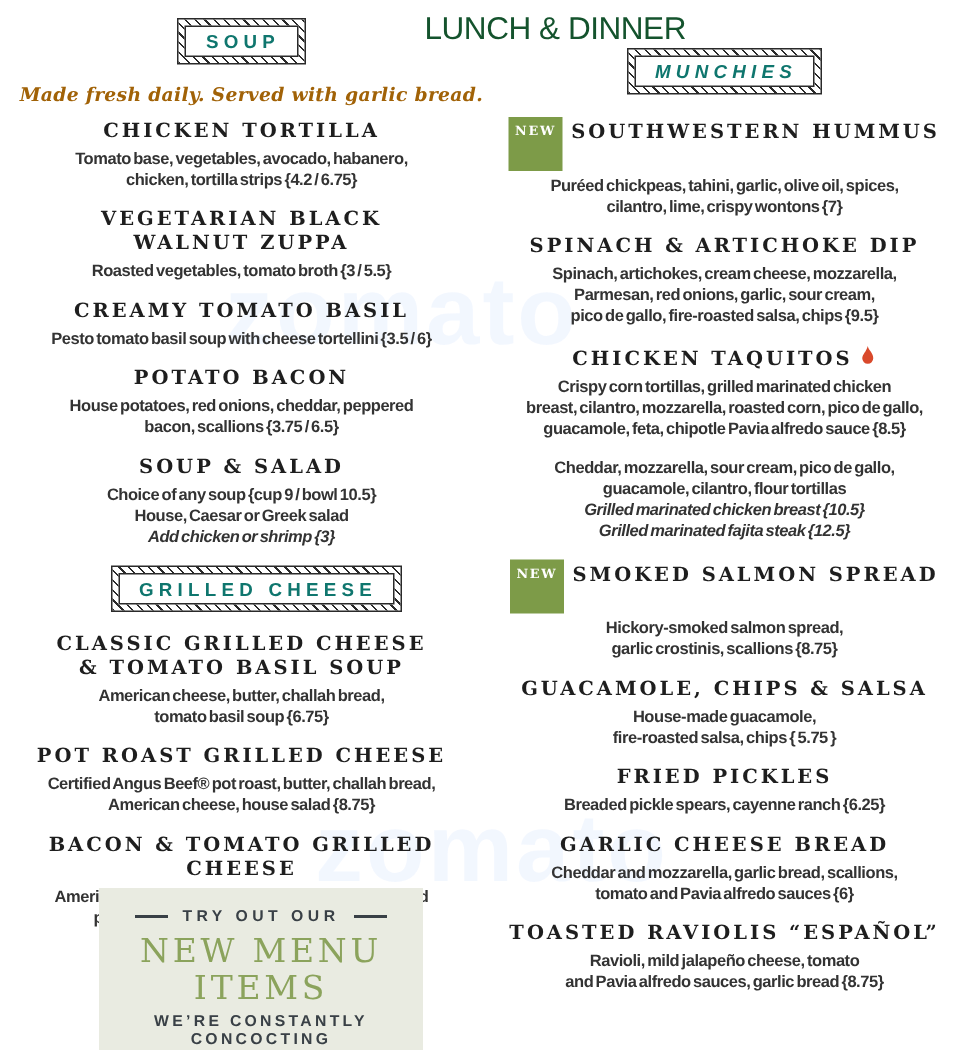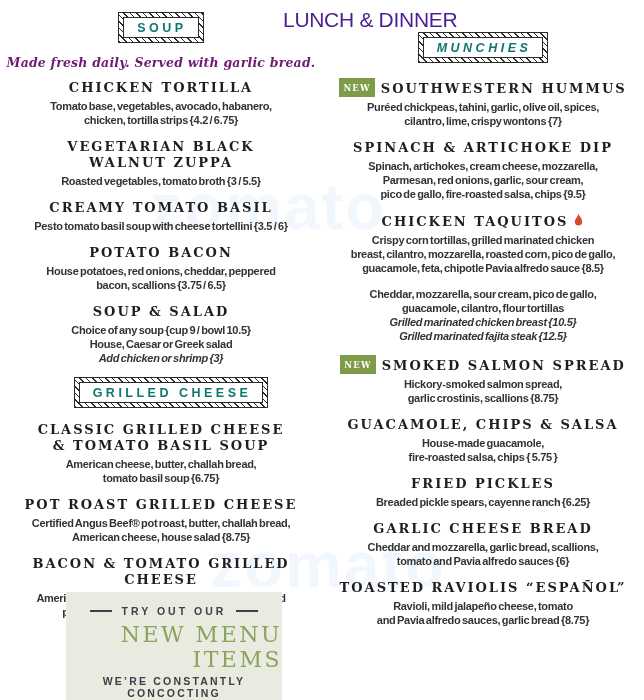--- a/index.html
+++ b/index.html
@@ -5,82 +5,82 @@
   html,body { margin:0; padding:0; background:#ffffff; }
   .page {
     position:relative; width:644px; height:700px; background:#fff;
     overflow:hidden; font-family:"Liberation Sans", sans-serif; color:#2b2b2b;
   }
   .col-left  { position:absolute; left:0;   top:0; width:322px; }
   .col-right { position:absolute; left:322px; top:0; width:322px; }
 
   .page-title {
     position:absolute; left:283px; top:8px;
-    font-size:21px; font-weight:400; letter-spacing:-0.3px; color:#4c1d95;
+    font-size:21px; font-weight:400; letter-spacing:-0.3px; color:#14532d;
   }
 
   
   .boxwrap { display:flex; justify-content:center; }
   .hatch {
     display:inline-block; border:1.5px solid #2a2a2a; padding:4px;
     background: repeating-linear-gradient(45deg,#2a2a2a 0 1.1px,#ffffff 1.1px 4.6px);
   }
   .hatch-inner {
     display:block; border:1.5px solid #2a2a2a; background:#fff;
     padding:3px 11px 2px 13px;
     font-size:12.5px; font-weight:700; letter-spacing:3.5px; color:#0f766e;
   }
   .soup-box   { margin-top:12px; }
   .gc-box     { margin:8px 0 14px;padding-left:20px; }
   .mun-box    { margin-top:32px; margin-bottom:4px;font-style:italic; }
 
   .tagline {
-    margin:12px 0 10px; text-align:center;
+    margin:12px 0 10px; text-align:right;
     font-family:"DejaVu Serif", serif; font-style:italic; font-weight:700;
-    font-size:12.5px; color:#701a75; letter-spacing:0.2px;
+    font-size:12.5px; color:#a16207; letter-spacing:0.2px;
   }
 
   .mi { margin:0 0 12px; text-align:center; }
   .mi h3 {
     margin:0 0 3px; font-family:"DejaVu Serif", serif; font-weight:700;
     font-size:13px; line-height:16px; letter-spacing:2px; color:#1e1e1e;
     white-space:pre-line;
   }
   .desc, .note, .variant {
     margin:0; font-size:11px; font-weight:700; line-height:14px;
     letter-spacing:-0.3px; word-spacing:-1.2px; color:#333;
     white-space:pre-line;
   }
   .note, .variant { font-style:italic; }
 
   .new-badge {
     display:inline-block; background:#7d9b48; color:#fff;
     font-size:8.5px; font-weight:700; letter-spacing:1.2px;
-    padding:2px 4px 1px; margin-right:6px; vertical-align:2px;
+    padding:2px 4px 18px; margin-right:6px; vertical-align:2px;
   }
   .flame { display:inline-block; margin-left:5px; vertical-align:-1px; }
   .flame svg { display:block; }
 
   .mun-first { margin-top:15px; }
 
   
   .promo {
     position:absolute; left:66px; top:592px; width:216px; height:108px;
     background:#e9ebe1; text-align:center; color:#394046;
   }
   .promo-kicker {
     margin-top:13px; display:flex; align-items:center; justify-content:center; gap:10px;
     font-size:10.5px; font-weight:700; letter-spacing:3px;
   }
   .promo-kicker::before, .promo-kicker::after {
     content:""; width:22px; height:1.5px; background:#394046;
   }
   .promo-title {
     margin:5px 0 3px; font-family:"DejaVu Serif", serif; font-weight:400;
-    font-size:22px; letter-spacing:2.5px; color:#8ba35c;text-align:right;
+    font-size:22px; letter-spacing:2.5px; color:#8ba35c;
   }
   .promo-sub { font-size:10.5px; font-weight:700; letter-spacing:2.2px; }
   .promo-q {
     margin-top:11px; font-family:"DejaVu Serif", serif; font-weight:700;
     font-size:11px;
   }
 
   .watermark {
     position:absolute; font-size:64px; font-weight:700; color:#3b82f6;
     opacity:0.06; letter-spacing:2px; pointer-events:none;

